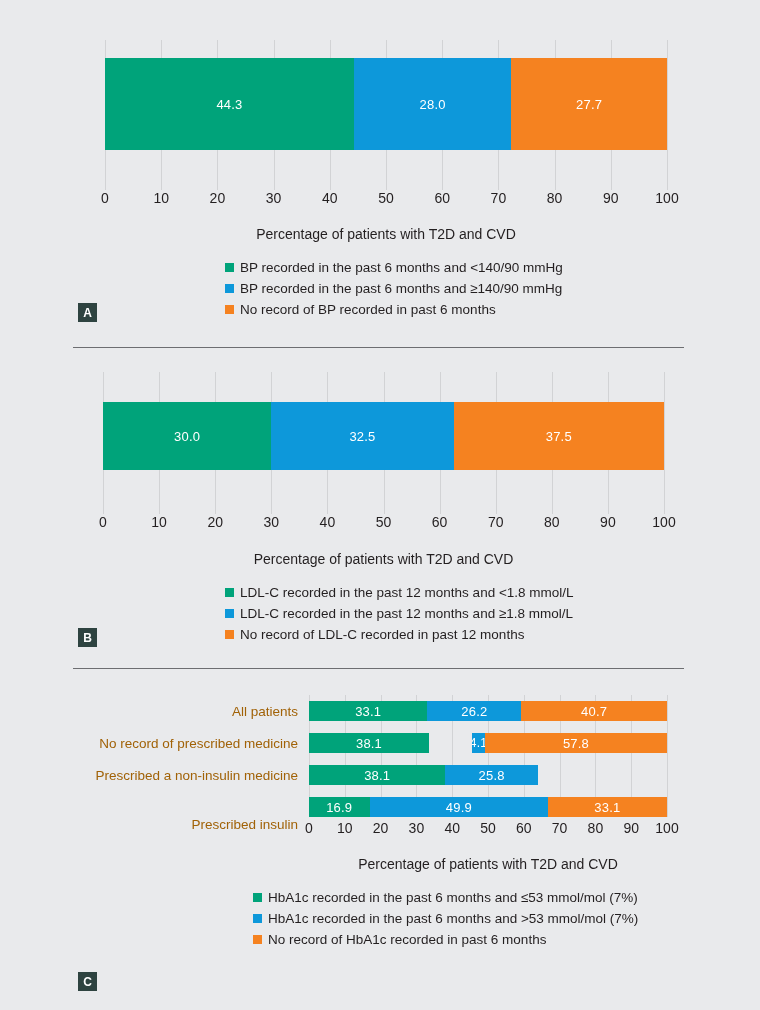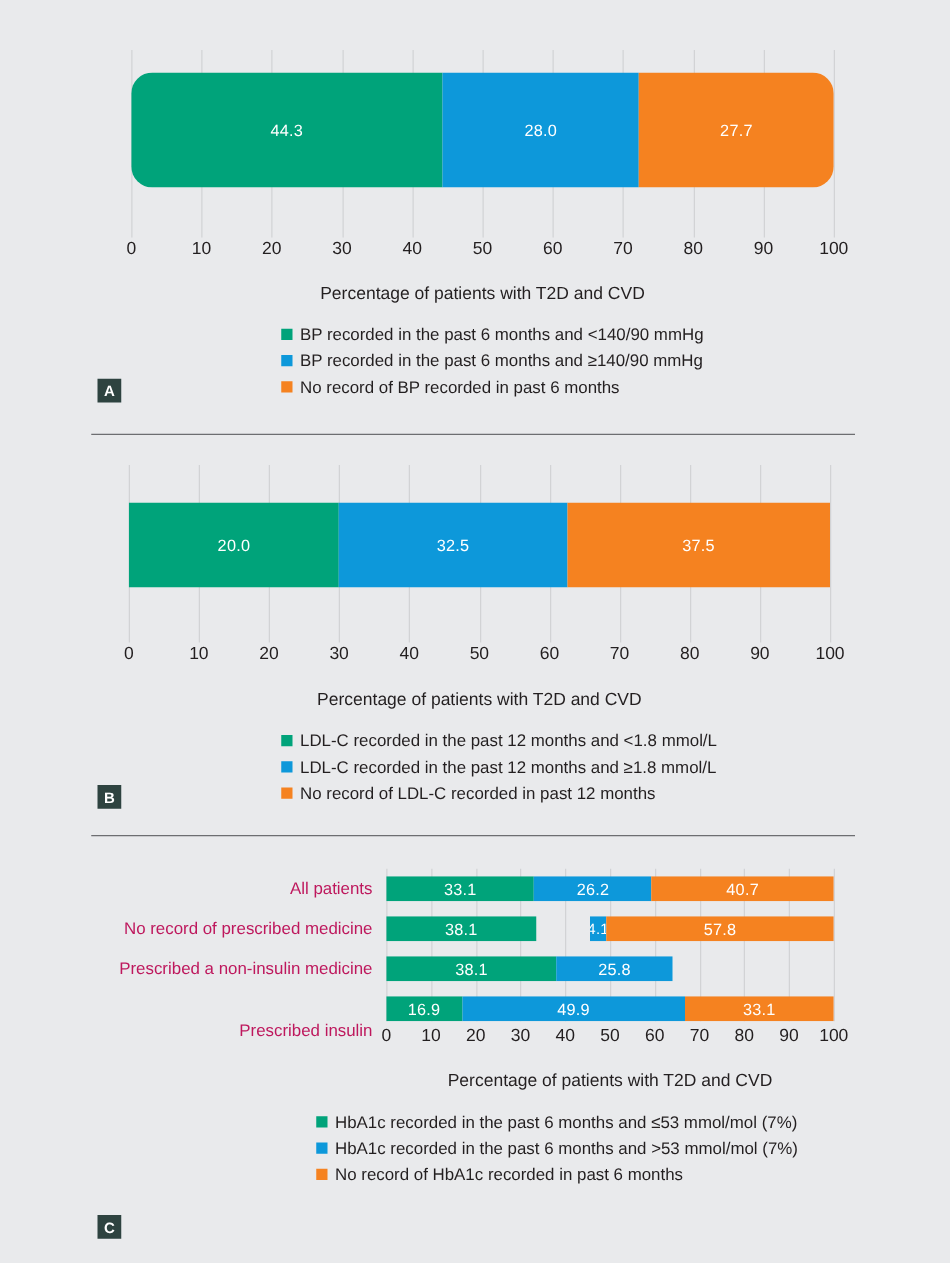--- a/index.html
+++ b/index.html
@@ -114,21 +114,21 @@
     left: 73px;
     width: 611px;
   }
 
   
   .c-rowlabel {
     position: absolute;
     right: 0;
     text-align: right;
     font-size: 13.5px;
-    color: #be185d;
+    color: #a16207;
     white-space: nowrap;
     transform: translateY(-50%);
   }
 </style>
 </head>
 <body>
 
 <div class="panel" style="top:0;height:350px;">
   <div class="plot" style="left:105px;top:40px;width:562px;height:150px;">
     <div class="gridlines">
@@ -137,21 +137,21 @@
         <div class="gridline" style="left: 20%;"></div>
         <div class="gridline" style="left: 30%;"></div>
         <div class="gridline" style="left: 40%;"></div>
         <div class="gridline" style="left: 50%;"></div>
         <div class="gridline" style="left: 60%;"></div>
         <div class="gridline" style="left: 70%;"></div>
         <div class="gridline" style="left: 80%;"></div>
         <div class="gridline" style="left: 90%;"></div>
         <div class="gridline" style="left: 100%;"></div>
       </div>
-    <div class="stack" style="top:18px;height:92px;border-radius:17px;">
+    <div class="stack" style="top:18px;height:92px;">
         <div class="seg" style="background: rgb(0, 163, 122); width: 44.3%;">44.3</div>
         <div class="seg" style="background: rgb(13, 152, 218); width: 28%;">28.0</div>
         <div class="seg" style="background: rgb(245, 130, 32); width: 27.7%;">27.7</div>
       </div>
   </div>
   <div class="ticks" style="left:105px;top:190px;width:562px;">
       <div class="tick" style="left: 0%;">0</div>
       <div class="tick" style="left: 10%;">10</div>
       <div class="tick" style="left: 20%;">20</div>
       <div class="tick" style="left: 30%;">30</div>
@@ -192,21 +192,21 @@
         <div class="gridline" style="left: 30%;"></div>
         <div class="gridline" style="left: 40%;"></div>
         <div class="gridline" style="left: 50%;"></div>
         <div class="gridline" style="left: 60%;"></div>
         <div class="gridline" style="left: 70%;"></div>
         <div class="gridline" style="left: 80%;"></div>
         <div class="gridline" style="left: 90%;"></div>
         <div class="gridline" style="left: 100%;"></div>
       </div>
     <div class="stack" style="top:30px;height:68px;">
-        <div class="seg" style="background: rgb(0, 163, 122); width: 30%;">20.0</div>
+        <div class="seg" style="background: rgb(0, 163, 122); width: 30%;">30.0</div>
         <div class="seg" style="background: rgb(13, 152, 218); width: 32.5%;">32.5</div>
         <div class="seg" style="background: rgb(245, 130, 32); width: 37.5%;">37.5</div>
       </div>
   </div>
   <div class="ticks" style="left:103px;top:164px;width:561px;">
       <div class="tick" style="left: 0%;">0</div>
       <div class="tick" style="left: 10%;">10</div>
       <div class="tick" style="left: 20%;">20</div>
       <div class="tick" style="left: 30%;">30</div>
       <div class="tick" style="left: 40%;">40</div>

